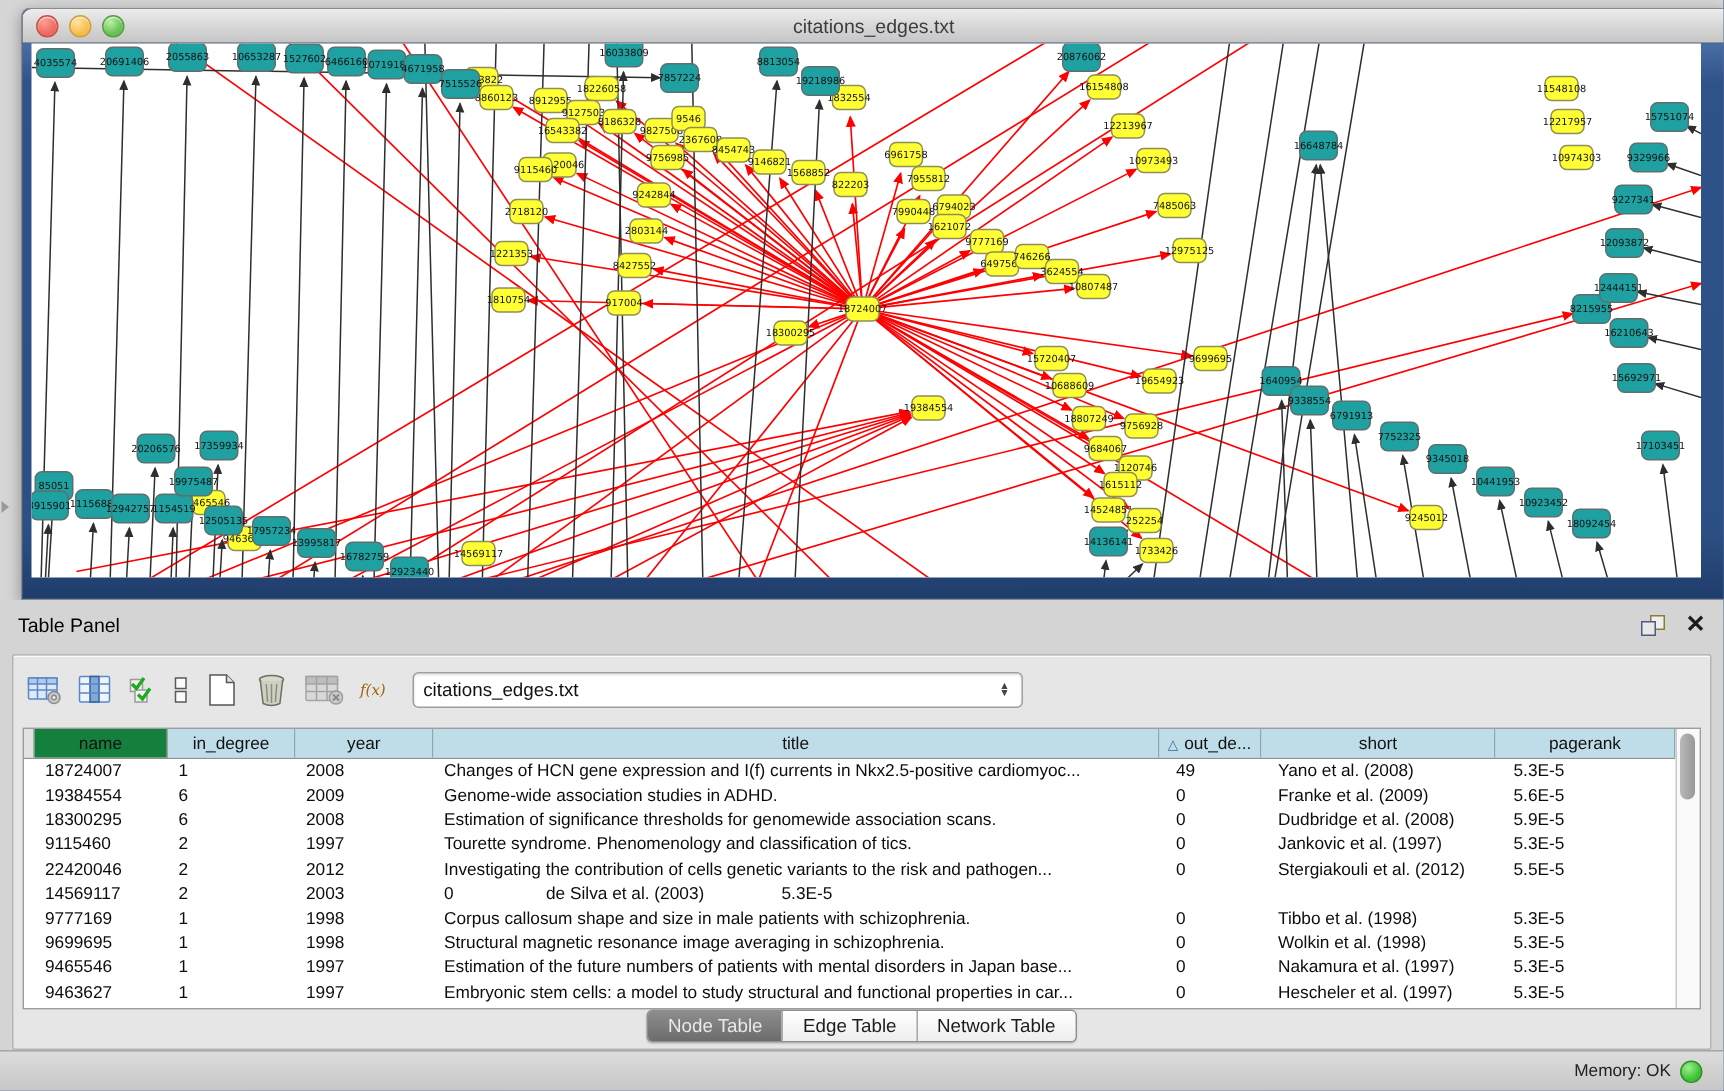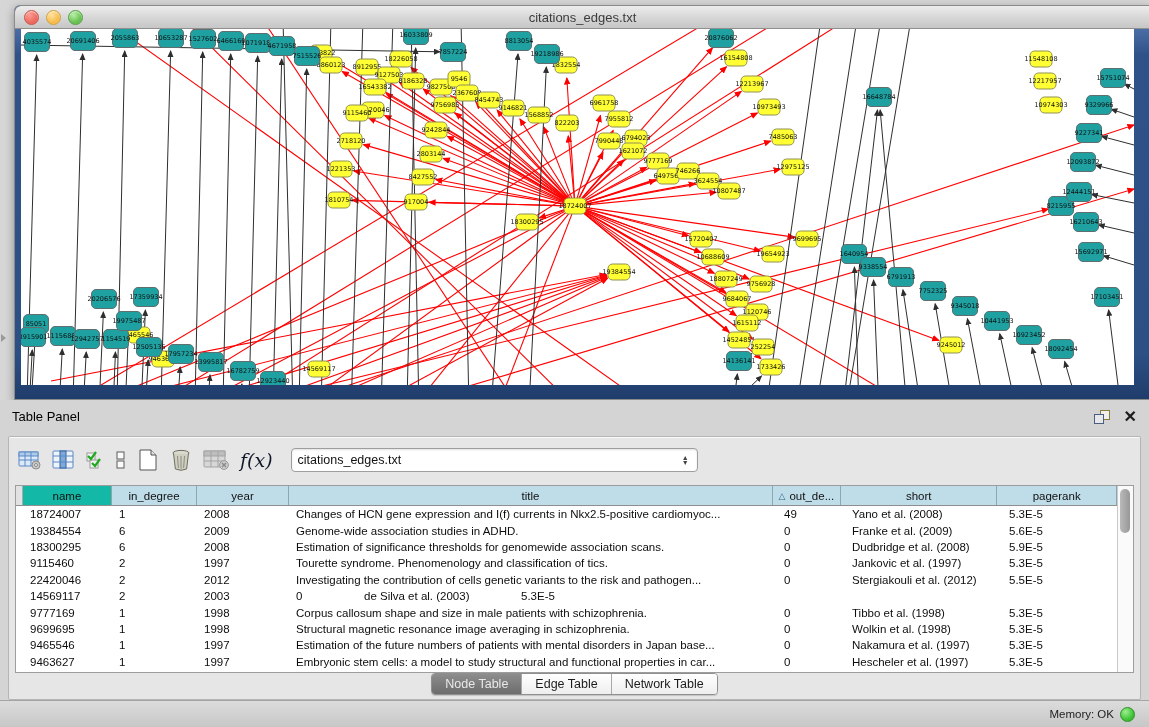--- a/index.html
+++ b/index.html
@@ -35,36 +35,36 @@
   .panel-titlebar .spacer{flex:1;}
   .float-icon{width:16px;height:14px;position:relative;margin-right:14px;cursor:default;}
   .float-icon .sq1{position:absolute;left:0;bottom:0;width:8px;height:8px;border:1px solid #4a5d82;background:#e8e8e8;}
   .float-icon .sq2{position:absolute;right:0;top:0;width:8px;height:8px;border:1px solid #8a7d3a;background:#efefef;}
   .close-x{font-size:16px;font-weight:bold;color:#1c1c1c;line-height:14px;cursor:default;}
 
   .inner{position:absolute;left:8px;right:8px;top:36px;height:262px;background:#e6e6e6;
     border:1px solid #b5b5b5;border-radius:2px;box-shadow:inset 0 1px 0 #fafafa;}
   .toolbar{position:absolute;left:4px;top:5px;right:6px;height:36px;display:flex;align-items:center;}
   .tb-icon{margin:0 5px;display:flex;align-items:center;justify-content:center;}
-  .fx-label{font-size:19px;color:#0f172a;font-style:italic;font-family:"DejaVu Serif",serif;margin:0 6px;}
+  .fx-label{font-size:10px;color:#a16207;font-style:italic;font-family:"DejaVu Serif",serif;margin:0 6px;}
   .dropdown{margin-left:12px;width:393px;height:22px;background:#fff;border:1px solid #9e9e9e;border-radius:4px;
     display:flex;align-items:center;padding:0 6px;box-shadow:inset 0 1px 2px rgba(0,0,0,.12);}
   .dropdown .val{flex:1;font-size:12.5px;color:#111;}
   .dd-arrows{display:flex;flex-direction:column;line-height:5px;font-size:7px;color:#444;padding-right:2px;}
 
   .tbl-wrap{position:absolute;left:6px;right:6px;top:48px;bottom:26px;background:#fff;
     border:1px solid #9d9d9d;overflow:hidden;}
   .vscroll{position:absolute;right:0;top:0;bottom:0;width:15px;background:#fafafa;border-left:1px solid #c9c9c9;}
   .vthumb{position:absolute;left:2px;top:3px;width:10px;height:44px;border-radius:6px;
     background:linear-gradient(90deg,#b9b9b9,#989898);}
   .thead{display:flex;height:19px;border-bottom:1px solid #8f8f8f;margin-right:16px;}
   .th{background:#bfdde9;border-right:1px solid #8aa8b4;font-size:11.5px;color:#111;
     display:flex;align-items:center;justify-content:center;overflow:hidden;white-space:nowrap;}
   .th.margin{background:#e2e2e2;border-right:1px solid #aaa;}
-  .th.gray{background:#14b8a6;border-right:1px solid #9f9f9f;}
+  .th.gray{background:#15803d;border-right:1px solid #9f9f9f;}
   .sort-tri{font-size:9px;color:#35688c;margin-right:4px;}
   .trow{display:flex;height:16.4px;align-items:center;margin-right:16px;}
   .td{font-size:11.5px;color:#0d0d0d;padding-left:8px;overflow:hidden;white-space:nowrap;box-sizing:border-box;}
 
   .tabbar{position:absolute;left:0;right:0;bottom:4px;display:flex;justify-content:center;}
   .seg{display:flex;border:1px solid #8f8f8f;border-radius:4px;overflow:hidden;
     box-shadow:0 1px 1px rgba(0,0,0,.15);}
   .seg-btn{padding:3px 13px;font-size:12.5px;background:linear-gradient(180deg,#ffffff,#eeeeee);
     color:#1c1c1c;border-right:1px solid #a8a8a8;cursor:default;}
   .seg-btn:last-child{border-right:none;}

